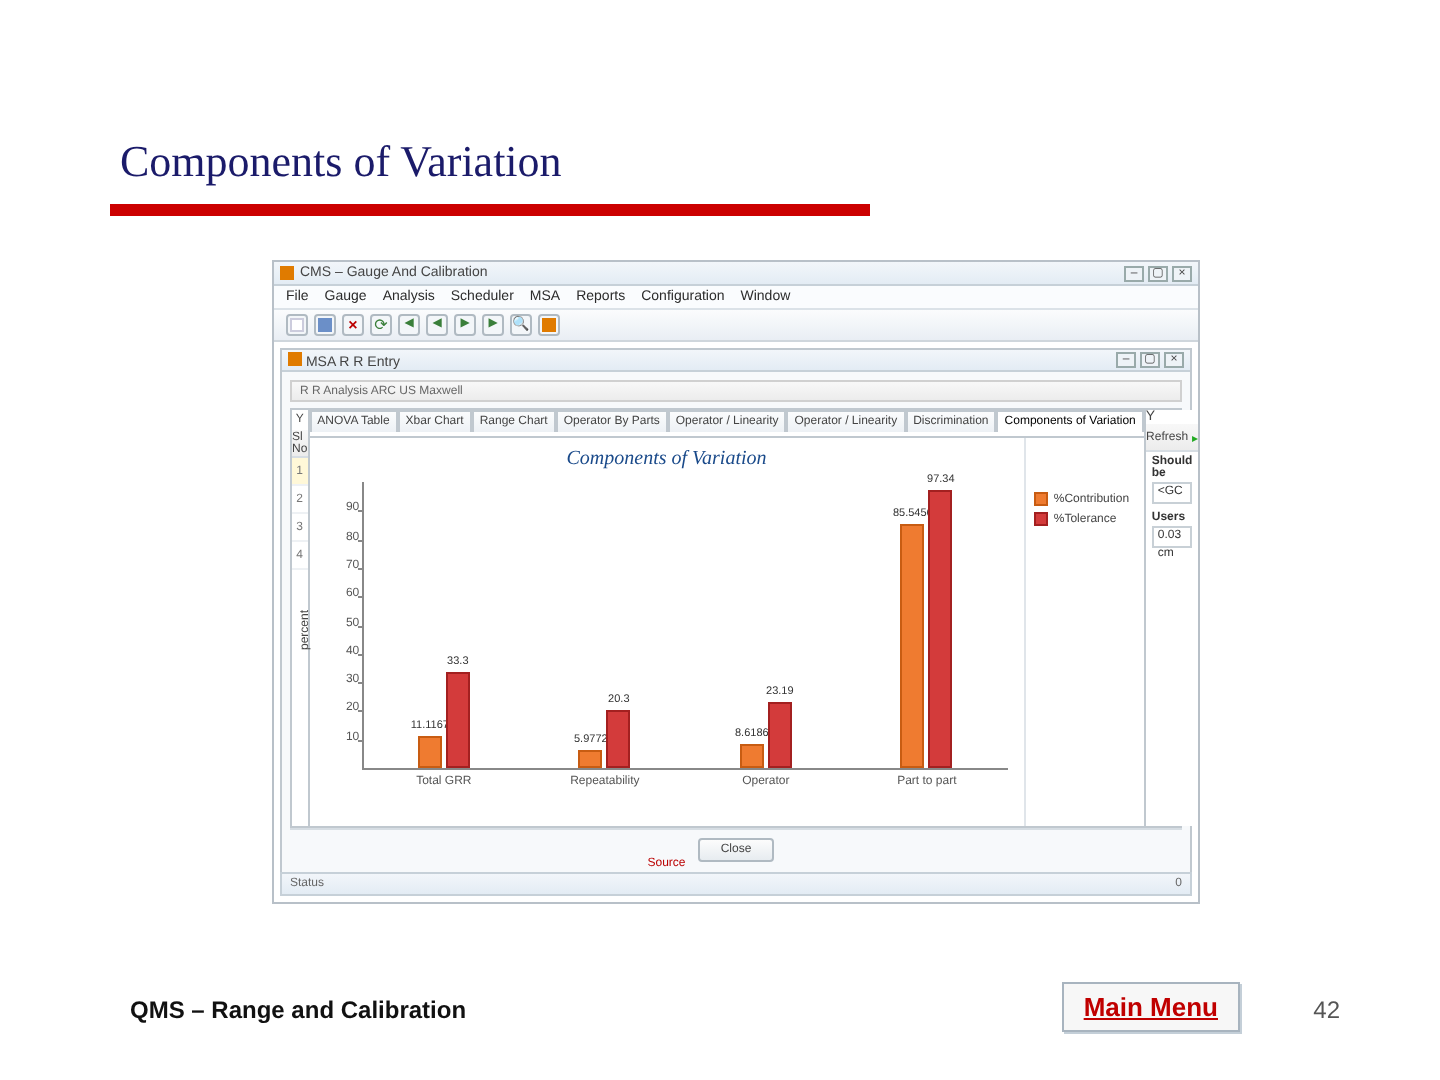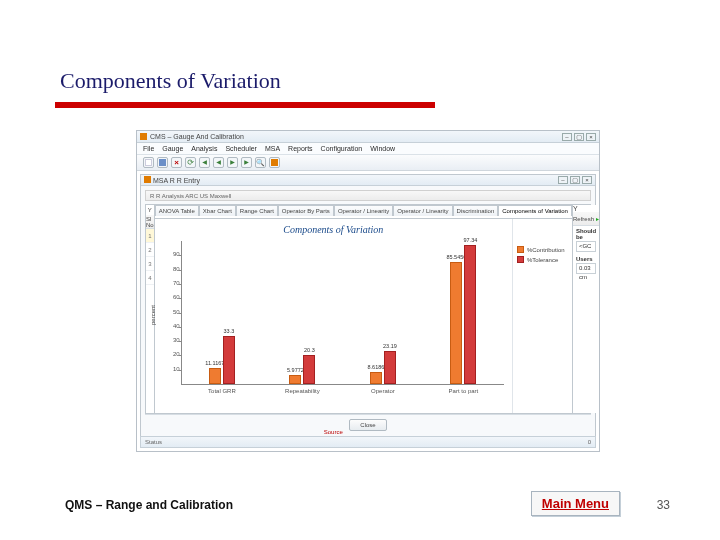--- a/index.html
+++ b/index.html
@@ -430,13 +430,13 @@
   </div>
 
   <div class="status-bar">
     <span>Status</span>
     <span>0</span>
   </div>
 </div>
 
 <div class="footer-left">QMS – Range and Calibration</div>
 <div class="main-menu-btn">Main Menu</div>
-<div class="page-num">33</div>
+<div class="page-num">42</div>
 
 </body></html>

